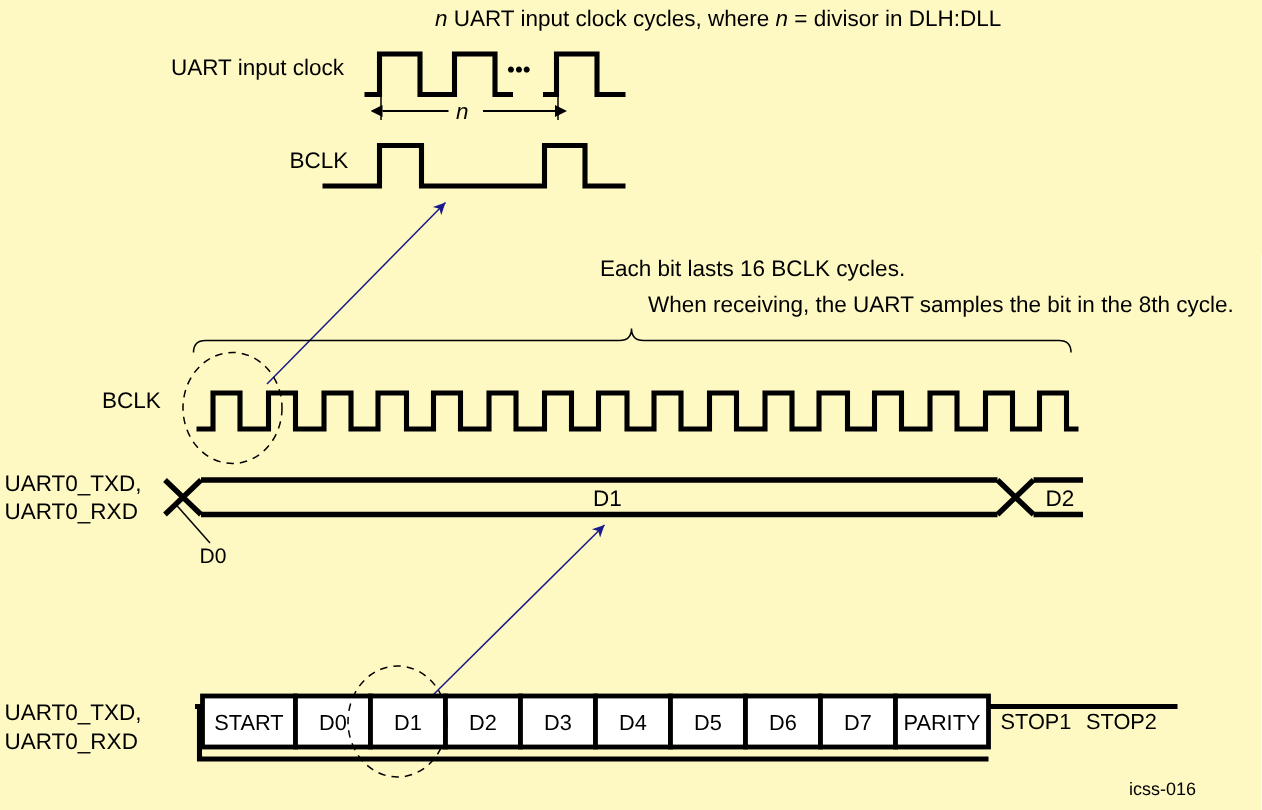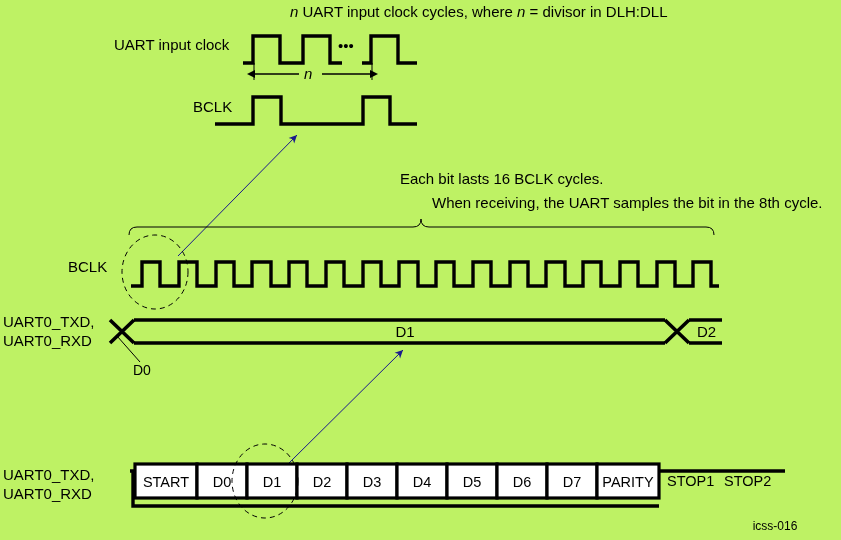--- a/index.html
+++ b/index.html
@@ -4,21 +4,21 @@
 <style>
   html, body {
     margin: 0;
     padding: 0;
     background: #ffffff;
   }
   #root {
     position: relative;
     width: 841px;
     height: 540px;
-    background: #bef264;
+    background: #fef9c3;
     font-family: "Liberation Sans", sans-serif;
     overflow: hidden;
   }
   svg#diagram {
     position: absolute;
     left: 0;
     top: 0;
     width: 841px;
     height: 540px;
   }

